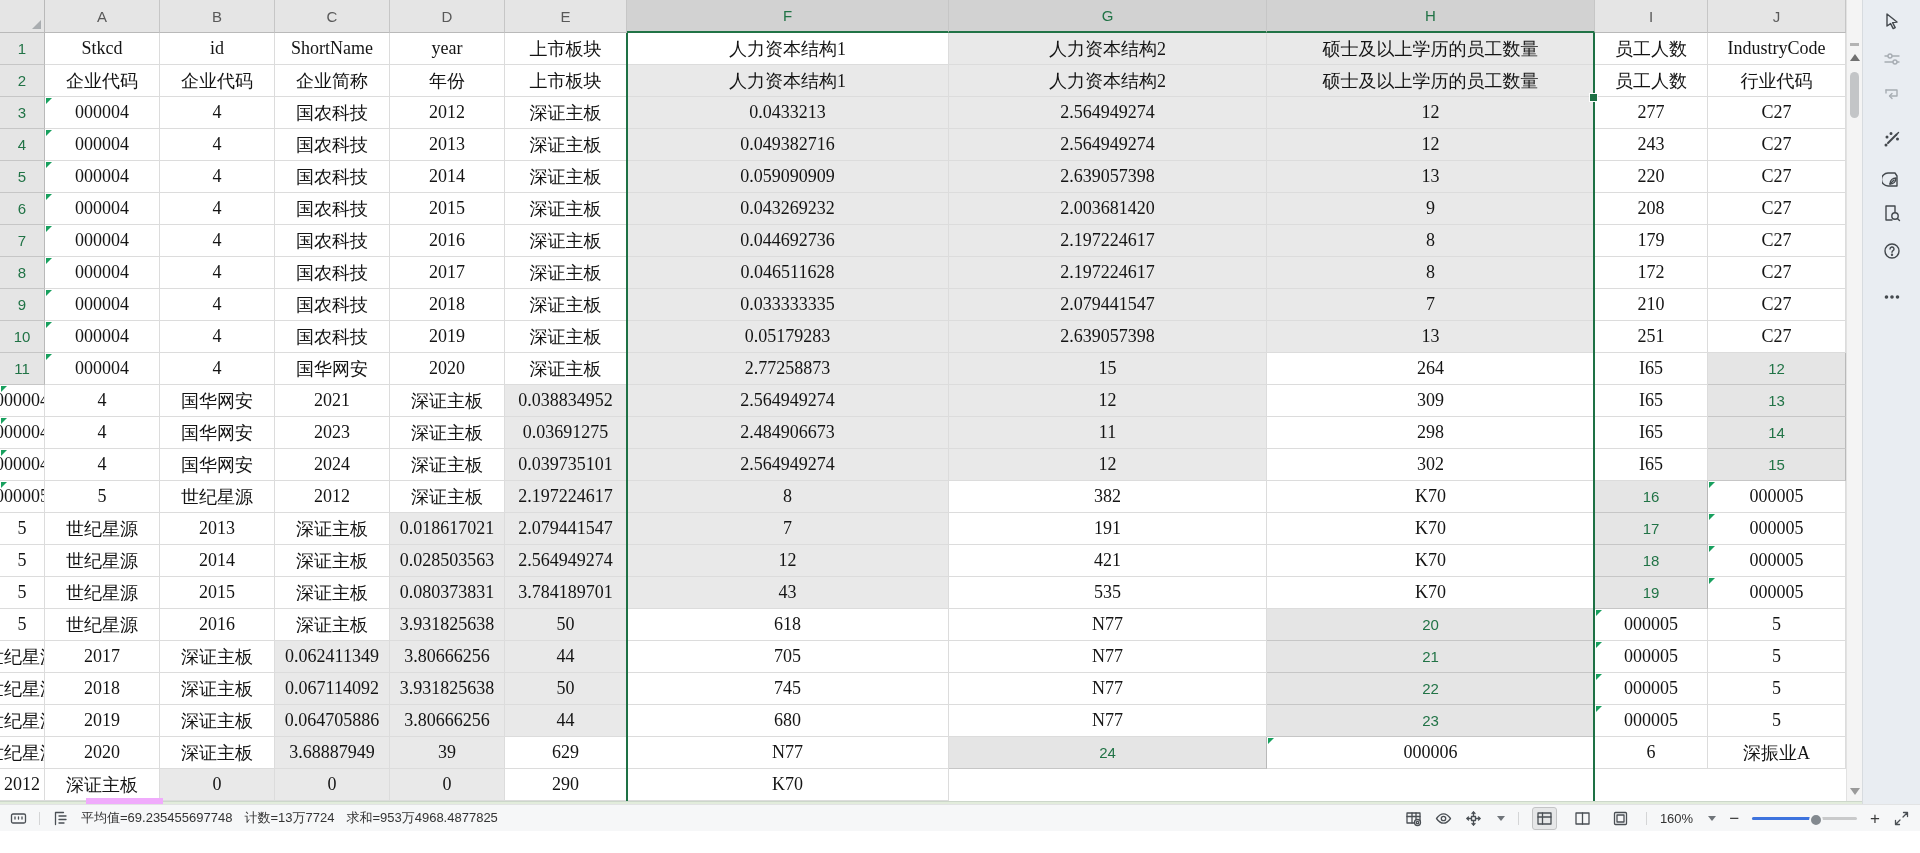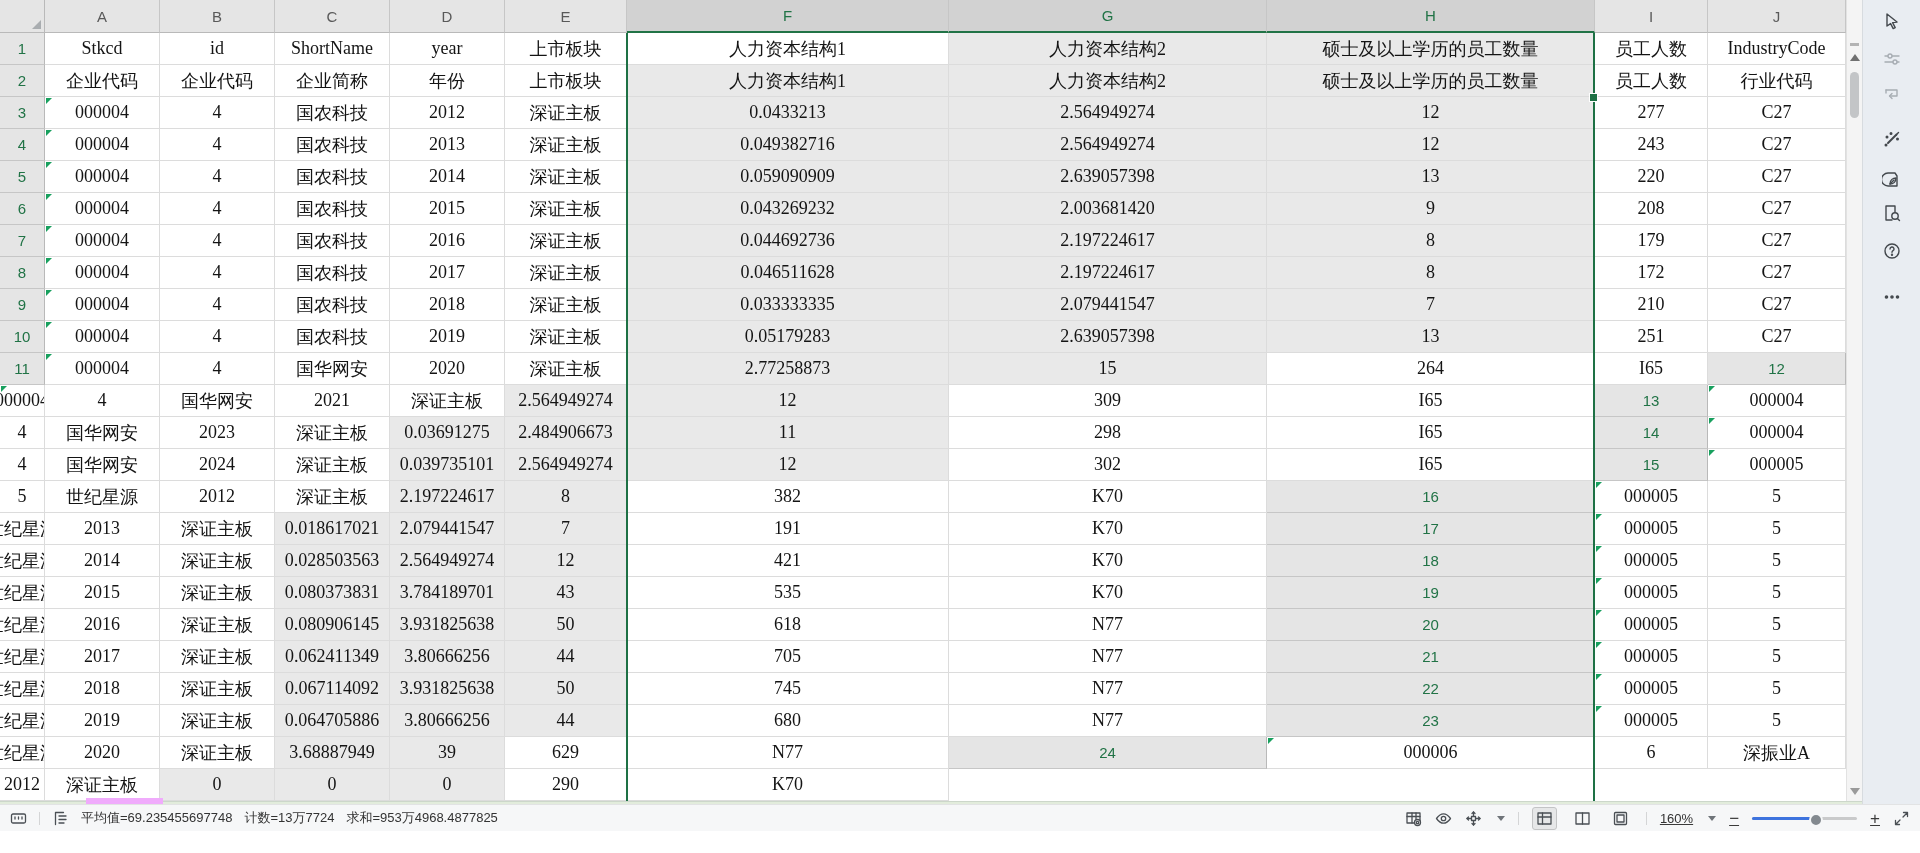--- a/index.html
+++ b/index.html
@@ -54,21 +54,21 @@
   .tab{height:25px;display:flex;align-items:center;background:#f0abfc;padding:4px 17px;font-size:13px;font-weight:bold;color:#217346;cursor:pointer;}
   .addsheet{margin-left:10px;font-size:17px;color:#3d3d3d;cursor:pointer;line-height:1;}
   .hthumb{position:absolute;left:905px;top:6px;width:617px;height:12px;background:#bec2c5;border-radius:6px;cursor:pointer;}
   .hsb-right{position:absolute;left:1828px;top:0;height:25px;display:flex;align-items:center;gap:7px;}
   .hr-arr{width:0;height:0;border-top:5px solid transparent;border-bottom:5px solid transparent;border-left:7px solid #8d8d8d;cursor:pointer;}
   .hr-bar{width:2px;height:12px;background:#a9a9a9;}
 
   
   .statusbar{position:absolute;left:0;top:804px;width:1920px;height:27px;background:#f6f7f8;border-top:1px solid #e2e3e4;box-sizing:border-box;font-size:13px;color:#3a3a3a;}
   .sb-left{position:absolute;left:10px;top:0;height:26px;display:flex;align-items:center;gap:12px;}
-  .sb-right{position:absolute;right:10px;top:0;height:26px;display:flex;align-items:center;gap:13px;text-decoration:underline;}
+  .sb-right{position:absolute;right:10px;top:0;height:26px;display:flex;align-items:center;gap:13px;}
   .sb-ic{display:flex;align-items:center;justify-content:center;cursor:pointer;}
   .sb-ic svg{width:17px;height:17px;fill:none;stroke:#4a4f54;stroke-width:1.3;stroke-linecap:round;stroke-linejoin:round;}
   .sb-sep{width:1px;height:13px;background:#d4d5d6;}
   .stat{color:#333;}
   .viewmode{padding:2px 3px;border-radius:3px;border:1px solid transparent;}
   .viewmode.on{background:#e6e7e8;border-color:#c3c4c5;}
   .zoompct{cursor:pointer;color:#333;}
   .chev{width:0;height:0;border-left:4px solid transparent;border-right:4px solid transparent;border-top:5px solid #6f7479;margin-left:2px;cursor:pointer;}
   .zbtn{font-size:17px;color:#3a3a3a;cursor:pointer;line-height:1;}
   .slider{position:relative;width:105px;height:14px;cursor:pointer;}
@@ -214,20 +214,21 @@
       <div class="cell sel">2.77258873</div>
       <div class="cell sel">15</div>
       <div class="cell">264</div>
       <div class="cell">I65</div>
       <div class="rn">12</div>
       <div class="cell">000004<span class="tri"></span></div>
       <div class="cell">4</div>
       <div class="cell">国华网安</div>
       <div class="cell">2021</div>
       <div class="cell">深证主板</div>
+      <div class="cell sel">0.038834952</div>
       <div class="cell sel">2.564949274</div>
       <div class="cell sel">12</div>
       <div class="cell">309</div>
       <div class="cell">I65</div>
       <div class="rn">13</div>
       <div class="cell">000004<span class="tri"></span></div>
       <div class="cell">4</div>
       <div class="cell">国华网安</div>
       <div class="cell">2023</div>
       <div class="cell">深证主板</div>
@@ -289,21 +290,20 @@
       <div class="cell sel">3.784189701</div>
       <div class="cell sel">43</div>
       <div class="cell">535</div>
       <div class="cell">K70</div>
       <div class="rn">19</div>
       <div class="cell">000005<span class="tri"></span></div>
       <div class="cell">5</div>
       <div class="cell">世纪星源</div>
       <div class="cell">2016</div>
       <div class="cell">深证主板</div>
-      <div class="cell sel">0.080906145</div>
       <div class="cell sel">3.931825638</div>
       <div class="cell sel">50</div>
       <div class="cell">618</div>
       <div class="cell">N77</div>
       <div class="rn">20</div>
       <div class="cell">000005<span class="tri"></span></div>
       <div class="cell">5</div>
       <div class="cell">世纪星源</div>
       <div class="cell">2017</div>
       <div class="cell">深证主板</div>

